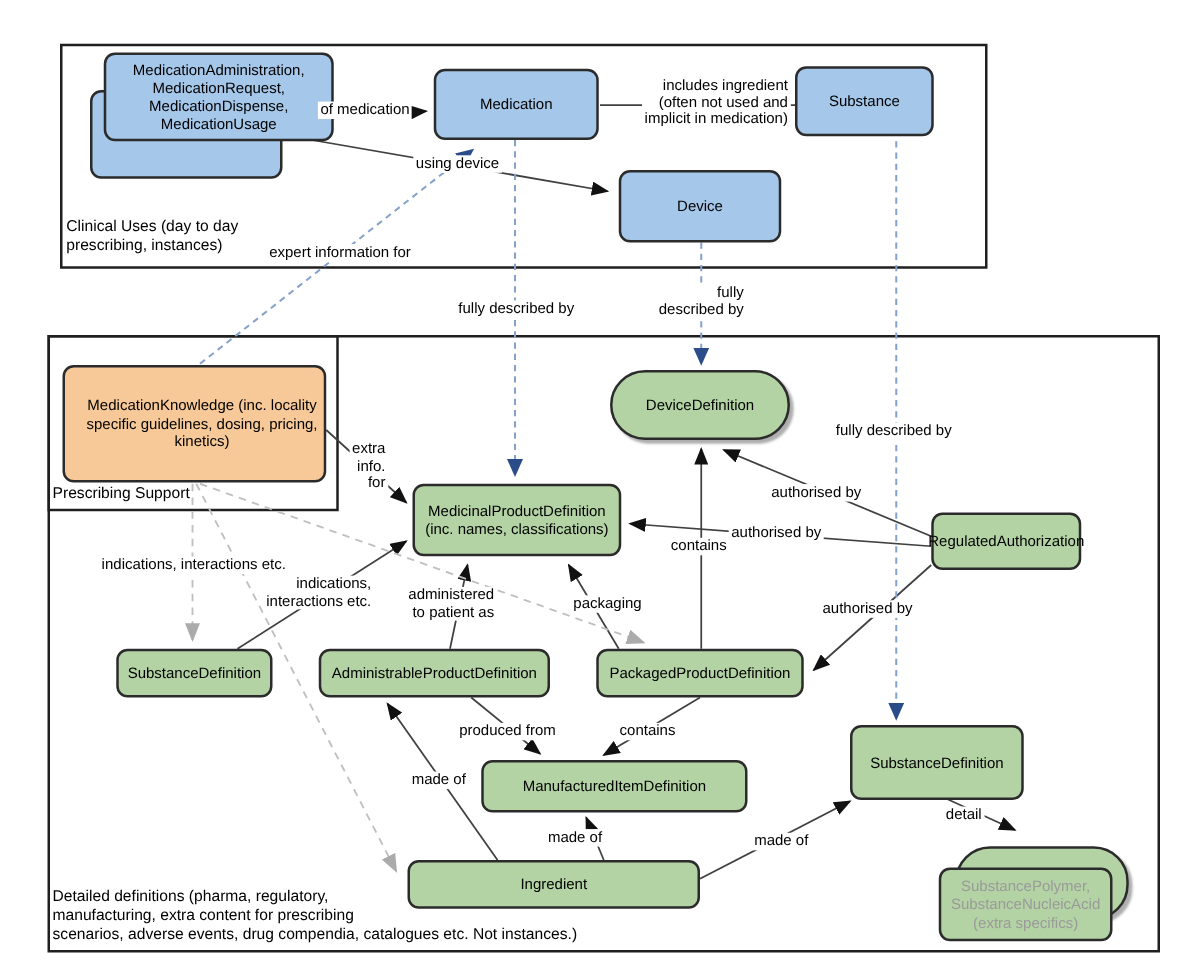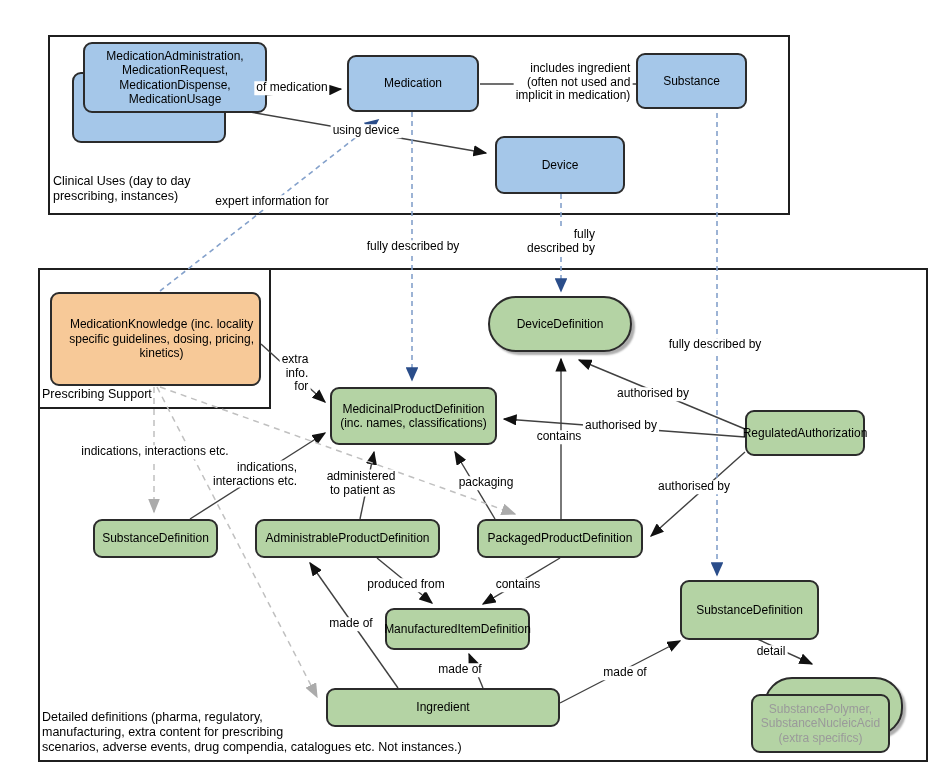--- a/index.html
+++ b/index.html
@@ -107,21 +107,21 @@
   </div>
   <div class="node green" style="left:93px;top:519px;width:125px;height:39px">
     <span>SubstanceDefinition</span>
   </div>
   <div class="node green" style="left:255px;top:519px;width:185px;height:39px">
     <span>AdministrableProductDefinition</span>
   </div>
   <div class="node green" style="left:477px;top:519px;width:166px;height:39px">
     <span>PackagedProductDefinition</span>
   </div>
-  <div class="node green" style="left:385px;top:608px;width:145px;height:42px">
+  <div class="node green" style="left:385px;top:608px;width:213px;height:42px">
     <span>ManufacturedItemDefinition</span>
   </div>
   <div class="node green" style="left:680px;top:580px;width:139px;height:60px">
     <span>SubstanceDefinition</span>
   </div>
   <div class="node green" style="left:326px;top:688px;width:234px;height:39px">
     <span>Ingredient</span>
   </div>
   <div class="node green shadow" style="left:764px;top:677px;width:139px;height:59px"></div>
   <div class="node green" style="left:751px;top:694px;width:139px;height:59px">

